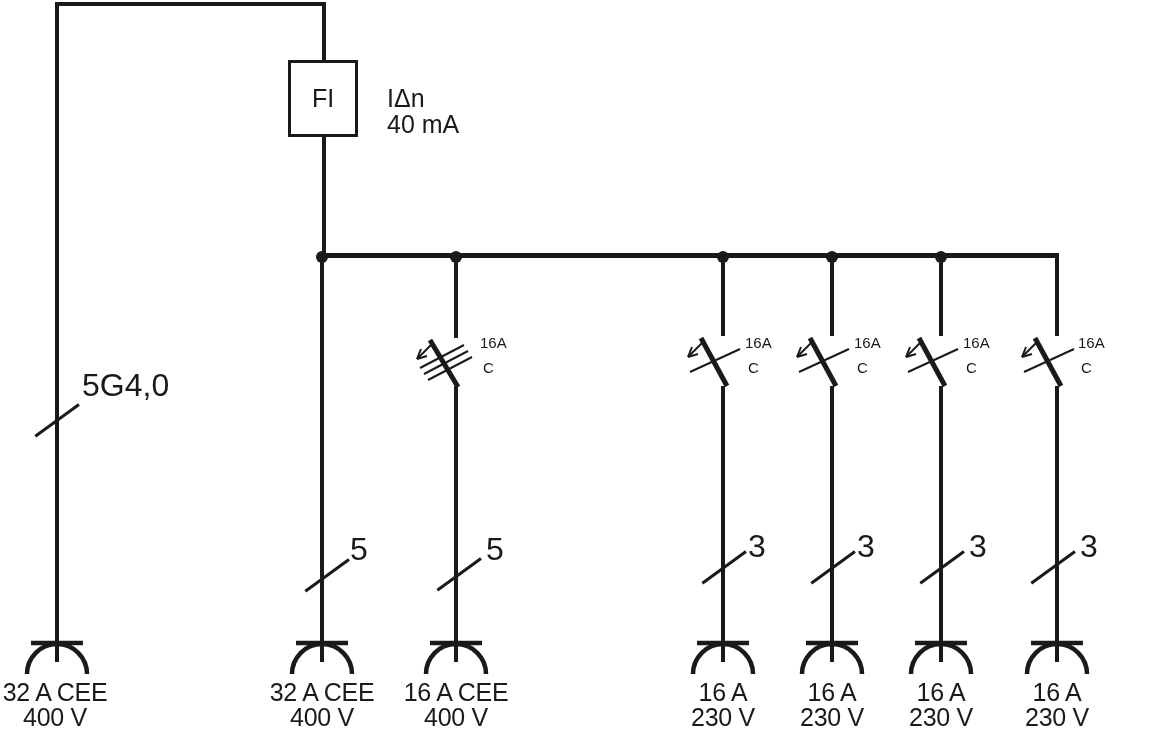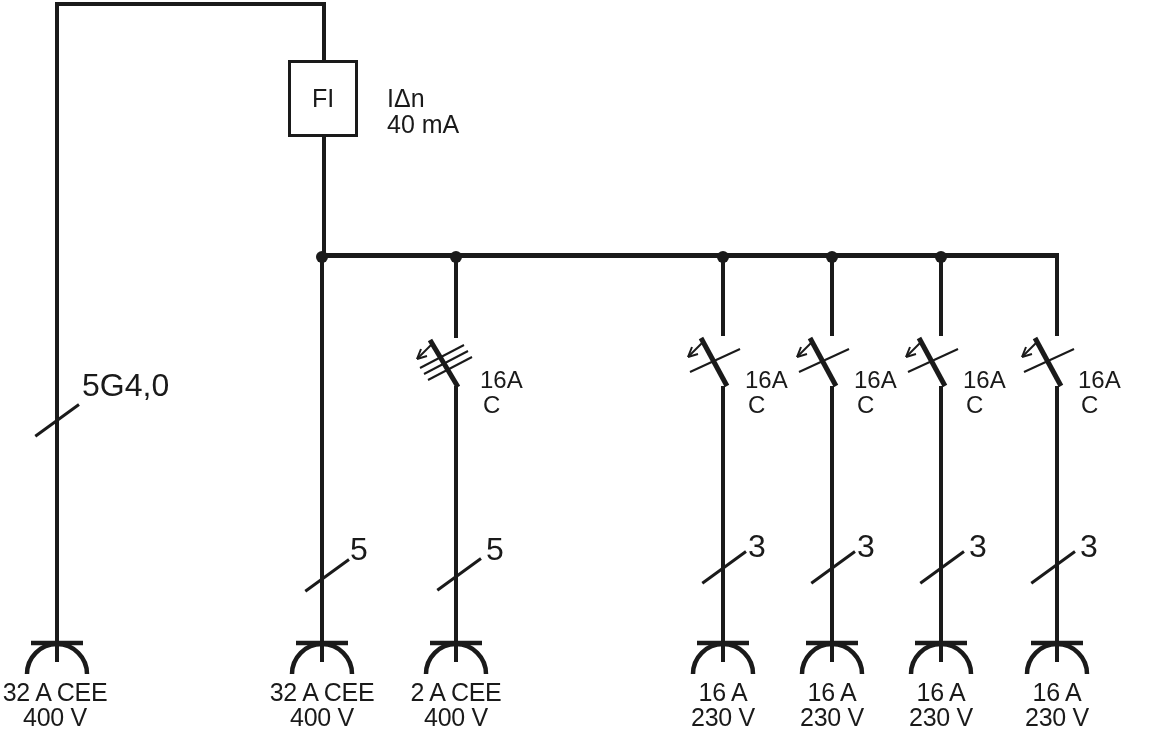--- a/index.html
+++ b/index.html
@@ -16,21 +16,21 @@
   .rcd-box{
     position:absolute;left:288px;top:60px;width:70px;height:77px;
     border:3px solid var(--ink,#1a1a1a);background:var(--paper,#fff);
     box-sizing:border-box;display:flex;align-items:center;justify-content:center;
     font-size:25px;
   }
   .lbl{position:absolute;white-space:nowrap;}
   .side-lbl{font-size:25px;line-height:26px;}
   .cable-lbl{font-size:32px;}
   .wires-lbl{font-size:32px;}
-  .brk-lbl{font-size:24px;margin-top:32px;}
+  .brk-lbl{font-size:15px;}
   .socket-label{
     position:absolute;width:140px;text-align:center;
     font-size:25px;line-height:25px;letter-spacing:-0.3px;
   }
   svg.sym{position:absolute;overflow:visible;}
   svg.sym line, svg.sym path{stroke:var(--ink,#1a1a1a);fill:none;stroke-linecap:butt;}
 </style>
 </head>
 <body>
 
@@ -166,21 +166,21 @@
 
   <div class="socket-label" style="left:-15px;top:680px;">
     <div>32 A CEE</div>
     <div>400 V</div>
   </div>
   <div class="socket-label" style="left:252px;top:680px;">
     <div>32 A CEE</div>
     <div>400 V</div>
   </div>
   <div class="socket-label" style="left:386px;top:680px;">
-    <div>2 A CEE</div>
+    <div>16 A CEE</div>
     <div>400 V</div>
   </div>
   <div class="socket-label" style="left:653px;top:680px;">
     <div>16 A</div>
     <div>230 V</div>
   </div>
   <div class="socket-label" style="left:762px;top:680px;">
     <div>16 A</div>
     <div>230 V</div>
   </div>

